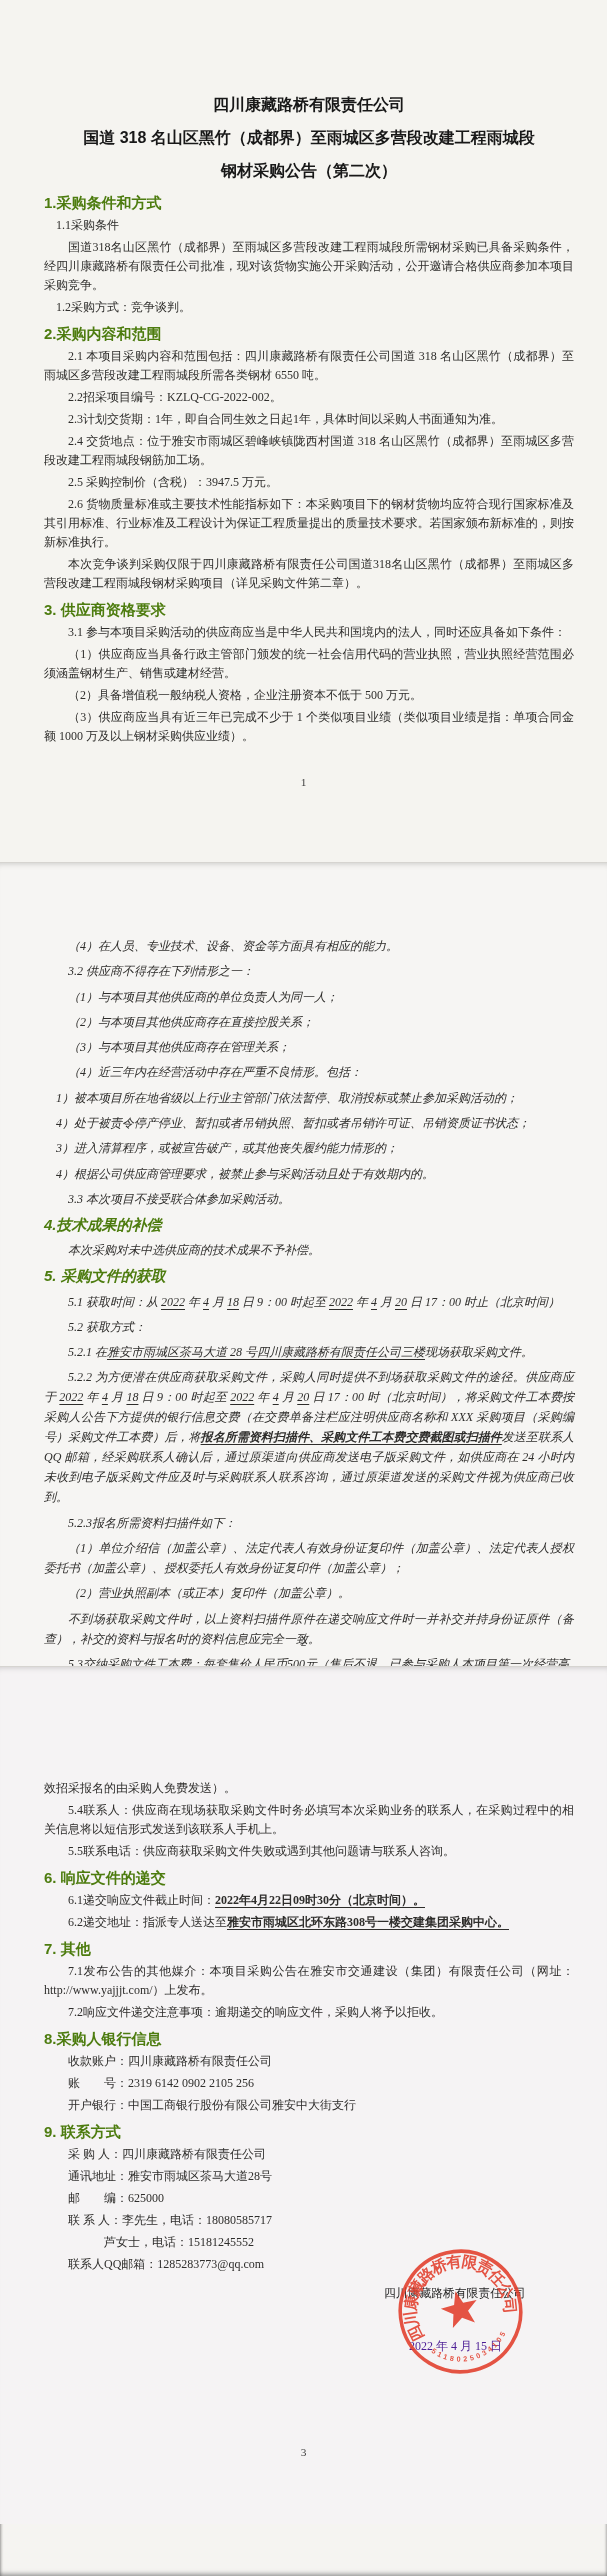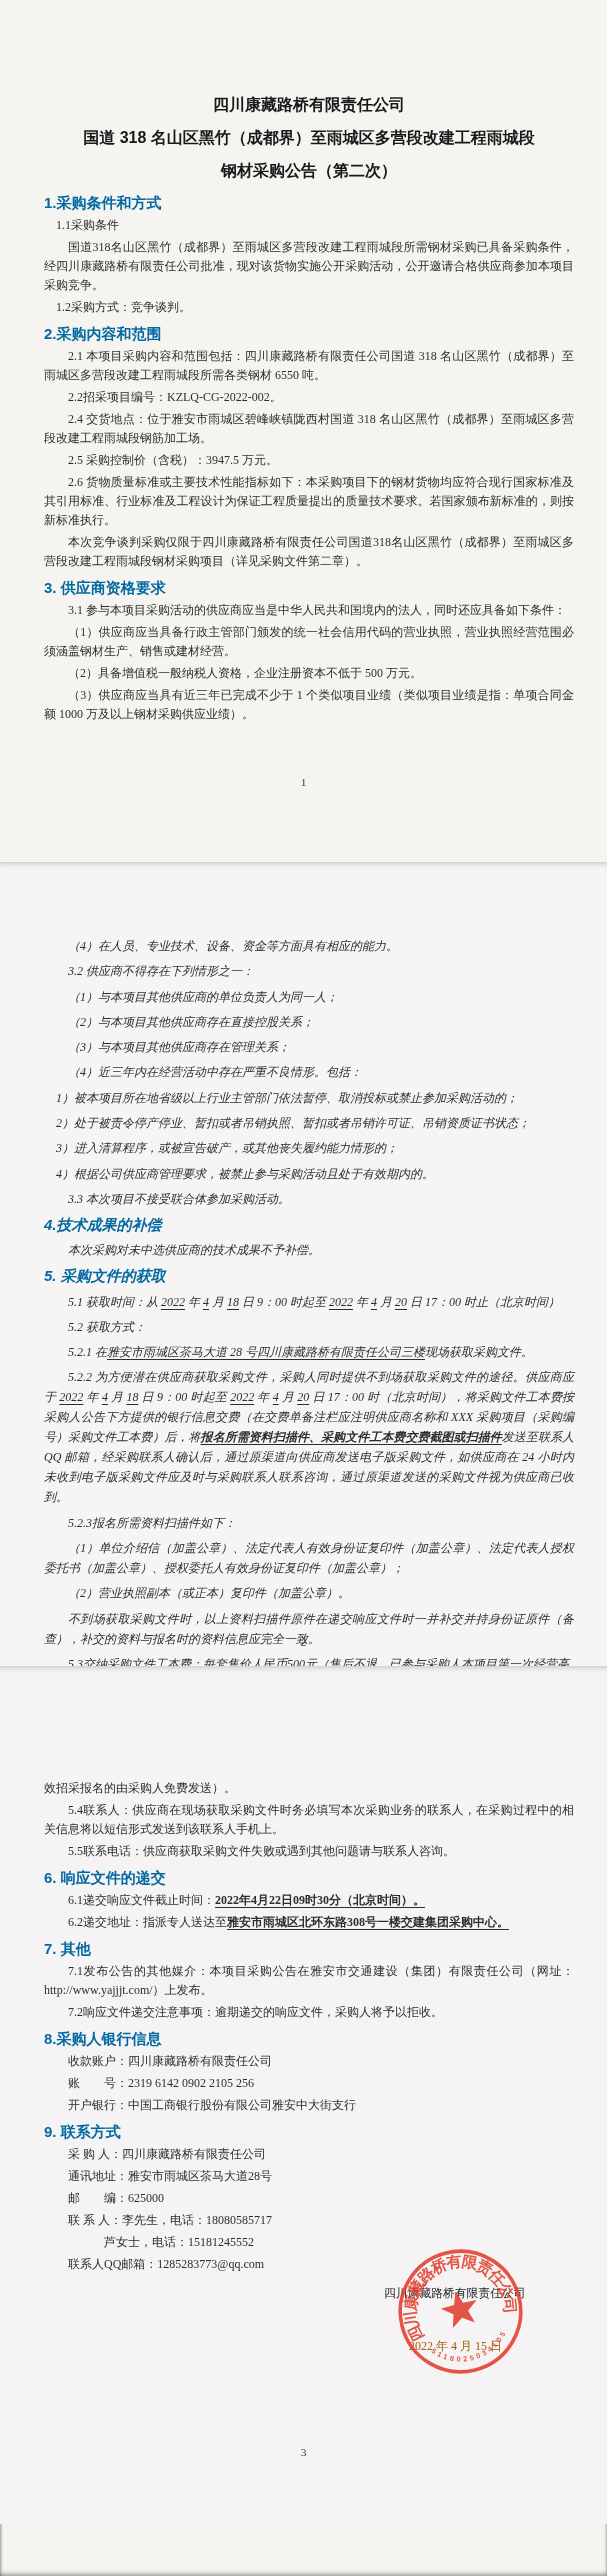--- a/index.html
+++ b/index.html
@@ -20,33 +20,33 @@
   #p3{top:1666px;height:858px;background:#f5f3f4;padding:112px 33px 0 44px;
       border-top:1.5px solid #d6d4d0;box-shadow:inset 0 5.3px 6.8px -5.3px rgba(0,0,0,.22);}
   .blk{font-size:12px;line-height:19px;color:var(--ink,#2e2d2b);text-align:justify;}
   #p1 .blk{margin-bottom:3px;}
   #p2 .blk{margin-bottom:5.3px;line-height:20px;font-style:italic;}
   #p3 .blk{margin-bottom:3px;}
   .tt{font-family:"Liberation Sans","DejaVu Sans",sans-serif;text-align:center;
       font-weight:bold;font-size:16px;line-height:30px;text-indent:0;color:#181818;}
   .tt-last{margin-bottom:9px;}
   .h{font-family:"Liberation Sans","DejaVu Sans",sans-serif;font-size:15px;
-     font-weight:bold;text-indent:0;color:#0369a1;margin:6px 0 4.6px;line-height:21px;}
+     font-weight:bold;text-indent:0;color:#4d7c0f;margin:6px 0 4.6px;line-height:21px;}
   .p{text-indent:2em;}
   .p0{text-indent:0;}
   .p1{text-indent:1em;}
   .lu{text-indent:5em;}
   .u{text-decoration:underline;text-underline-offset:3px;}
   .b{font-weight:bold;}
   .pagenum{position:absolute;left:0;right:0;text-align:center;font-size:11.4px;color:#3d3d3d;}
   #p1 .pagenum{top:776px;}
   #p2 .pagenum{top:773px;}
   #p3 .pagenum{top:779px;}
   .sig-company{position:absolute;left:384px;top:619px;font-size:11.8px;color:#252525;white-space:nowrap;}
-  .sig-date{position:absolute;left:409px;top:671px;font-size:12px;color:#a16207;white-space:nowrap;}
+  .sig-date{position:absolute;left:409px;top:671px;font-size:12px;color:#4c1d95;white-space:nowrap;}
   .seal{position:absolute;left:396px;top:580px;width:129px;height:129px;
         transform:rotate(-14deg);opacity:.88;}
   .seal .ring{fill:none;stroke:var(--seal-red,#e23d2b);stroke-width:5;}
   .seal .sealtxt{fill:var(--seal-red,#e23d2b);font-size:21.5px;font-weight:bold;
         font-family:"Liberation Serif","DejaVu Serif",serif;}
   .seal .star{fill:var(--seal-red,#e23d2b);}
   .seal .sealnum{fill:var(--seal-red,#e23d2b);font-size:10px;font-weight:bold;
         font-family:"Liberation Sans","DejaVu Sans",sans-serif;}
 </style>
 </head>
@@ -59,20 +59,21 @@
         <div class="blk tt"><span>四川康藏路桥有限责任公司</span></div>
         <div class="blk tt"><span>国道 318 名山区黑竹（成都界）至雨城区多营段改建工程雨城段</span></div>
         <div class="blk tt tt-last"><span>钢材采购公告（第二次）</span></div>
         <div class="blk h"><span>1.采购条件和方式</span></div>
         <div class="blk p1"><span>1.1采购条件</span></div>
         <div class="blk p"><span>国道318名山区黑竹（成都界）至雨城区多营段改建工程雨城段所需钢材采购已具备采购条件，经四川康藏路桥有限责任公司批准，现对该货物实施公开采购活动，公开邀请合格供应商参加本项目采购竞争。</span></div>
         <div class="blk p1"><span>1.2采购方式：竞争谈判。</span></div>
         <div class="blk h"><span>2.采购内容和范围</span></div>
         <div class="blk p"><span>2.1 本项目采购内容和范围包括：四川康藏路桥有限责任公司国道 318 名山区黑竹（成都界）至雨城区多营段改建工程雨城段所需各类钢材 6550 吨。</span></div>
         <div class="blk p"><span>2.2招采项目编号：KZLQ-CG-2022-002。</span></div>
+        <div class="blk p"><span>2.3计划交货期：1年，即自合同生效之日起1年，具体时间以采购人书面通知为准。</span></div>
         <div class="blk p"><span>2.4 交货地点：位于雅安市雨城区碧峰峡镇陇西村国道 318 名山区黑竹（成都界）至雨城区多营段改建工程雨城段钢筋加工场。</span></div>
         <div class="blk p"><span>2.5 采购控制价（含税）：3947.5 万元。</span></div>
         <div class="blk p"><span>2.6 货物质量标准或主要技术性能指标如下：本采购项目下的钢材货物均应符合现行国家标准及其引用标准、行业标准及工程设计为保证工程质量提出的质量技术要求。若国家颁布新标准的，则按新标准执行。</span></div>
         <div class="blk p"><span>本次竞争谈判采购仅限于四川康藏路桥有限责任公司国道318名山区黑竹（成都界）至雨城区多营段改建工程雨城段钢材采购项目（详见采购文件第二章）。</span></div>
         <div class="blk h"><span>3. 供应商资格要求</span></div>
         <div class="blk p"><span>3.1 参与本项目采购活动的供应商应当是中华人民共和国境内的法人，同时还应具备如下条件：</span></div>
         <div class="blk p"><span>（1）供应商应当具备行政主管部门颁发的统一社会信用代码的营业执照，营业执照经营范围必须涵盖钢材生产、销售或建材经营。</span></div>
         <div class="blk p"><span>（2）具备增值税一般纳税人资格，企业注册资本不低于 500 万元。</span></div>
         <div class="blk p"><span>（3）供应商应当具有近三年已完成不少于 1 个类似项目业绩（类似项目业绩是指：单项合同金额 1000 万及以上钢材采购供应业绩）。</span></div>
       </div>
@@ -81,21 +82,21 @@
 
   <section class="page" id="p2">
     <div class="content">
         <div class="blk p"><span>（4）在人员、专业技术、设备、资金等方面具有相应的能力。</span></div>
         <div class="blk p"><span>3.2 供应商不得存在下列情形之一：</span></div>
         <div class="blk p"><span>（1）与本项目其他供应商的单位负责人为同一人；</span></div>
         <div class="blk p"><span>（2）与本项目其他供应商存在直接控股关系；</span></div>
         <div class="blk p"><span>（3）与本项目其他供应商存在管理关系；</span></div>
         <div class="blk p"><span>（4）近三年内在经营活动中存在严重不良情形。包括：</span></div>
         <div class="blk p1"><span>1）被本项目所在地省级以上行业主管部门依法暂停、取消投标或禁止参加采购活动的；</span></div>
-        <div class="blk p1"><span>2）处于被责令停产停业、暂扣或者吊销执照、暂扣或者吊销许可证、吊销资质证书状态；</span></div>
+        <div class="blk p1"><span>4）处于被责令停产停业、暂扣或者吊销执照、暂扣或者吊销许可证、吊销资质证书状态；</span></div>
         <div class="blk p1"><span>3）进入清算程序，或被宣告破产，或其他丧失履约能力情形的；</span></div>
         <div class="blk p1"><span>4）根据公司供应商管理要求，被禁止参与采购活动且处于有效期内的。</span></div>
         <div class="blk p"><span>3.3 本次项目不接受联合体参加采购活动。</span></div>
         <div class="blk h"><span>4.技术成果的补偿</span></div>
         <div class="blk p"><span>本次采购对未中选供应商的技术成果不予补偿。</span></div>
         <div class="blk h"><span>5. 采购文件的获取</span></div>
         <div class="blk p"><span>5.1 获取时间：从 </span><span class="u">2022</span><span> 年 </span><span class="u">4</span><span> 月 </span><span class="u">18</span><span> 日 9：00 时起至 </span><span class="u">2022</span><span> 年 </span><span class="u">4</span><span> 月 </span><span class="u"> 20</span><span> 日 17：00 时止（北京时间）</span></div>
         <div class="blk p"><span>5.2 获取方式：</span></div>
         <div class="blk p"><span>5.2.1 在</span><span class="u">雅安市雨城区茶马大道 28 号四川康藏路桥有限责任公司三楼</span><span>现场获取采购文件。</span></div>
         <div class="blk p"><span>5.2.2 为方便潜在供应商获取采购文件，采购人同时提供不到场获取采购文件的途径。供应商应于 </span><span class="u">2022</span><span> 年 </span><span class="u">4</span><span> 月 </span><span class="u">18</span><span> 日 9：00 时起至 </span><span class="u">2022</span><span> 年 </span><span class="u">4</span><span> 月 </span><span class="u"> 20</span><span> 日 17：00 时（北京时间），将采购文件工本费按采购人公告下方提供的银行信息交费（在交费单备注栏应注明供应商名称和 XXX 采购项目（采购编号）采购文件工本费）后，将</span><span class="u b">报名所需资料扫描件、采购文件工本费交费截图或扫描件</span><span>发送至联系人 QQ 邮箱，经采购联系人确认后，通过原渠道向供应商发送电子版采购文件，如供应商在 24 小时内未收到电子版采购文件应及时与采购联系人联系咨询，通过原渠道发送的采购文件视为供应商已收到。</span></div>

